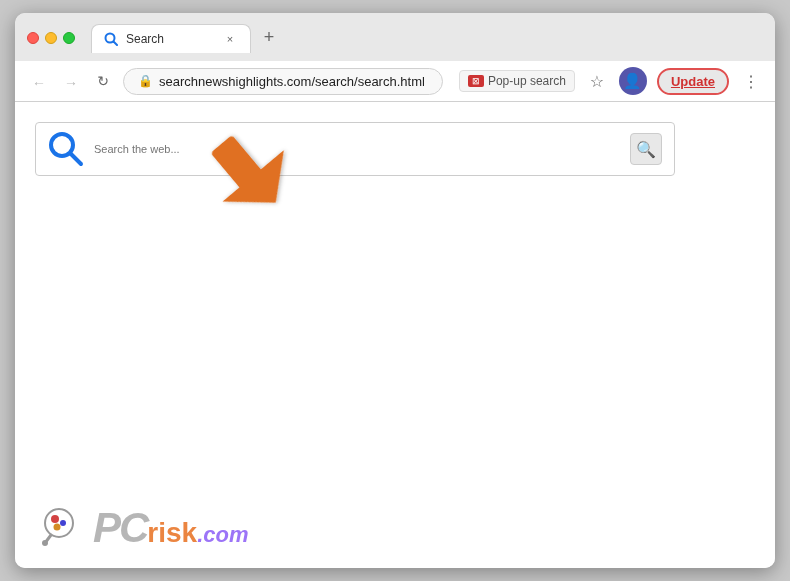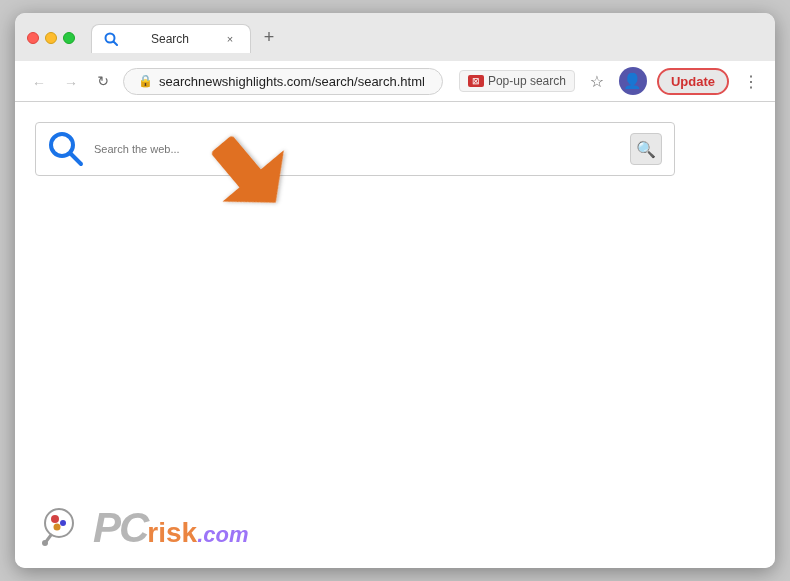--- a/index.html
+++ b/index.html
@@ -71,21 +71,20 @@
       display: flex;
       align-items: center;
       gap: 8px;
       font-size: 12px;
       color: #333;
       min-width: 160px;
       max-width: 200px;
       border: 1px solid #d0d0d0;
       border-bottom: none;
       position: relative;
-      text-align: center;
     }
 
     .tab-favicon {
       width: 14px;
       height: 14px;
       display: flex;
       align-items: center;
       justify-content: center;
     }
 
@@ -221,20 +220,21 @@
     .update-btn {
       background: #e8e8e8;
       border: 2px solid #e05050;
       border-radius: 20px;
       padding: 4px 12px;
       font-size: 13px;
       font-weight: 600;
       color: #d03030;
       cursor: pointer;
       white-space: nowrap;
+      text-decoration: underline;
     }
 
     .profile-btn {
       width: 28px;
       height: 28px;
       border-radius: 50%;
       background: #5555aa;
       color: white;
       font-size: 15px;
     }

